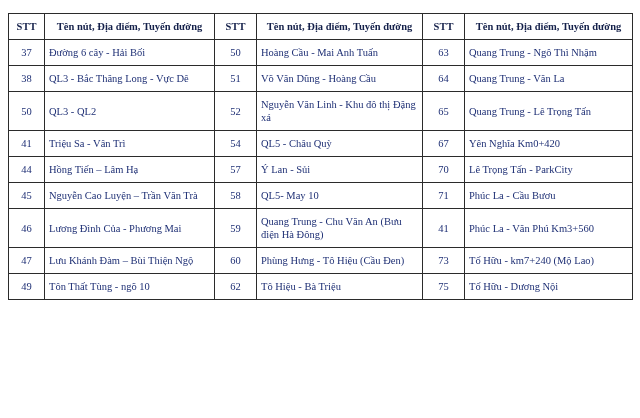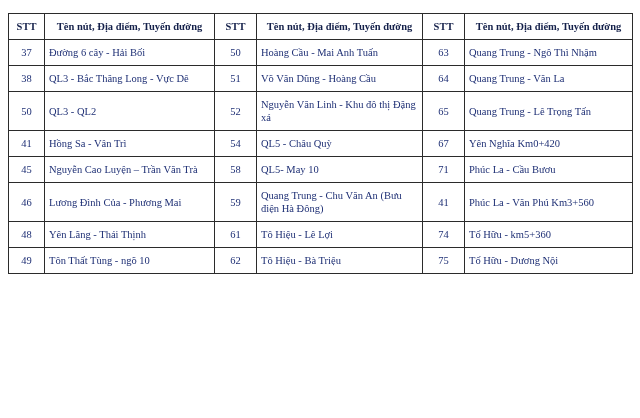--- a/index.html
+++ b/index.html
@@ -95,49 +95,57 @@
         <tr>
           <td class="stt">50</td>
           <td class="route">QL3 - QL2</td>
           <td class="stt">52</td>
           <td class="route">Nguyễn Văn Linh - Khu đô thị Đặng xá</td>
           <td class="stt">65</td>
           <td class="route">Quang Trung - Lê Trọng Tấn</td>
         </tr>
         <tr>
           <td class="stt">41</td>
-          <td class="route">Hồng Sa - Vân Trì</td>
+          <td class="route">Triệu Sa - Vân Trì</td>
           <td class="stt">54</td>
           <td class="route">QL5 - Châu Quỳ</td>
           <td class="stt">67</td>
           <td class="route">Yên Nghĩa Km0+420</td>
+        </tr>
+        <tr>
+          <td class="stt">44</td>
+          <td class="route">Hồng Tiến – Lâm Hạ</td>
+          <td class="stt">57</td>
+          <td class="route">Ý Lan - Sủi</td>
+          <td class="stt">70</td>
+          <td class="route">Lê Trọng Tấn - ParkCity</td>
         </tr>
         <tr>
           <td class="stt">45</td>
           <td class="route">Nguyễn Cao Luyện – Trần Văn Trà</td>
           <td class="stt">58</td>
           <td class="route">QL5- May 10</td>
           <td class="stt">71</td>
           <td class="route">Phúc La - Cầu Bươu</td>
         </tr>
         <tr>
           <td class="stt">46</td>
           <td class="route">Lương Đình Của - Phương Mai</td>
           <td class="stt">59</td>
           <td class="route">Quang Trung - Chu Văn An (Bưu điện Hà Đông)</td>
           <td class="stt">41</td>
           <td class="route">Phúc La - Văn Phú Km3+560</td>
         </tr>
         <tr>
-          <td class="stt">48</td>
-          <td class="route">Yên Lãng - Thái Thịnh</td>
-          <td class="stt">61</td>
-          <td class="route">Tô Hiệu - Lê Lợi</td>
-          <td class="stt">74</td>
-          <td class="route">Tố Hữu - km5+360</td>
+          <td class="stt">47</td>
+          <td class="route">Lưu Khánh Đàm – Bùi Thiện Ngộ</td>
+          <td class="stt">60</td>
+          <td class="route">Phùng Hưng - Tô Hiệu (Cầu Đen)</td>
+          <td class="stt">73</td>
+          <td class="route">Tố Hữu - km7+240 (Mộ Lao)</td>
         </tr>
         <tr>
           <td class="stt">49</td>
           <td class="route">Tôn Thất Tùng - ngõ 10</td>
           <td class="stt">62</td>
           <td class="route">Tô Hiệu - Bà Triệu</td>
           <td class="stt">75</td>
           <td class="route">Tố Hữu - Dương Nội</td>
         </tr>
       </tbody>

